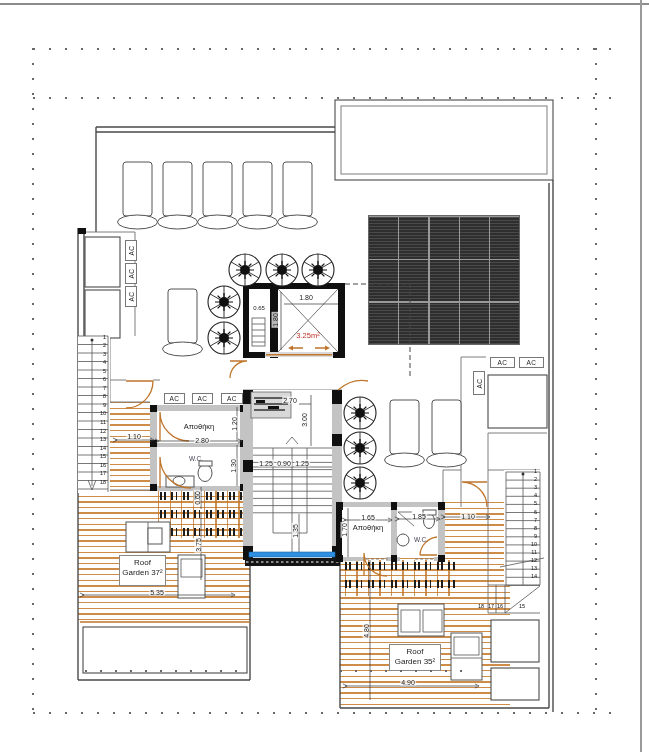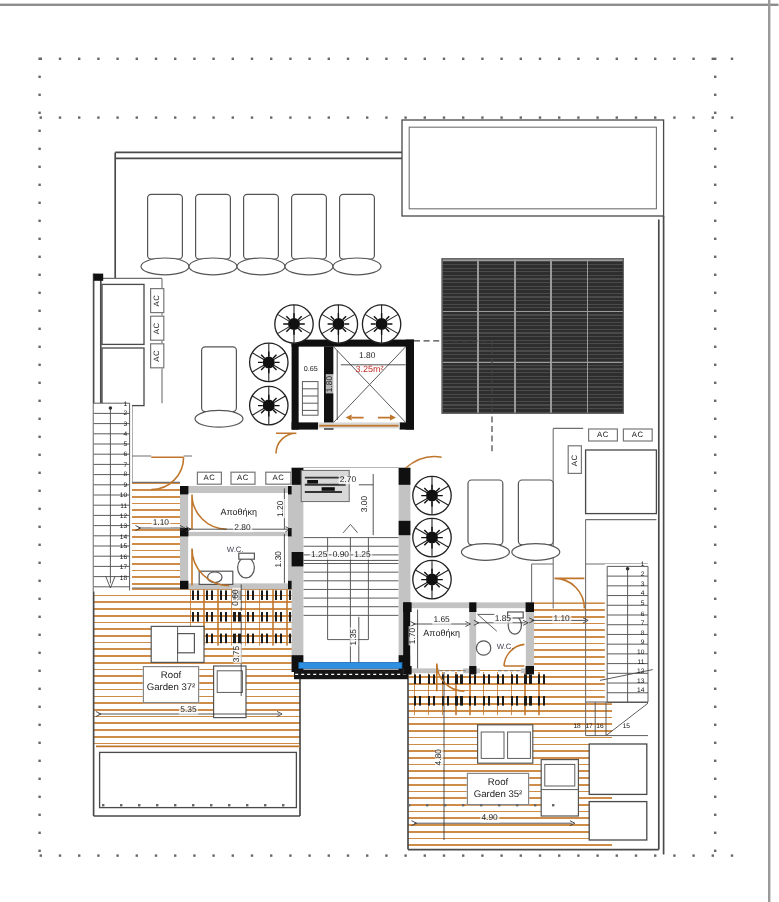--- a/index.html
+++ b/index.html
@@ -266,21 +266,21 @@
   <div id="labels">
     <div class="dim" style="left:134px;top:436px">1.10</div>
     <div class="dim" style="left:202px;top:440px">2.80</div>
     <div class="dim r" style="left:234px;top:424px">1.20</div>
     <div class="dim r" style="left:233px;top:466px">1.30</div>
     <div class="rlab" style="left:199px;top:427px">Αποθήκη</div>
     <div class="rlab" style="left:196px;top:459px;font-size:6.5px;color:#445">W.C.</div>
     <div class="dim" style="left:306px;top:297px">1.80</div>
     <div class="dim r" style="left:275px;top:320px">1.80</div>
     <div class="dim" style="left:259px;top:308px;font-size:6px">0.65</div>
-    <div class="dim red" style="left:308px;top:308px">3.25m²</div>
+    <div class="dim red" style="left:308px;top:336px">3.25m²</div>
     <div class="dim" style="left:290px;top:400px">2.70</div>
     <div class="dim r" style="left:304px;top:420px">3.00</div>
     <div class="dim" style="left:266px;top:463px">1.25</div>
     <div class="dim" style="left:284px;top:463px">0.90</div>
     <div class="dim" style="left:302px;top:463px">1.25</div>
     <div class="dim r" style="left:295px;top:531px">1.35</div>
     <div class="dim" style="left:368px;top:517px">1.65</div>
     <div class="rlab" style="left:368px;top:528px">Αποθήκη</div>
     <div class="dim r" style="left:344px;top:530px">1.70</div>
     <div class="dim" style="left:419px;top:516px">1.85</div>

